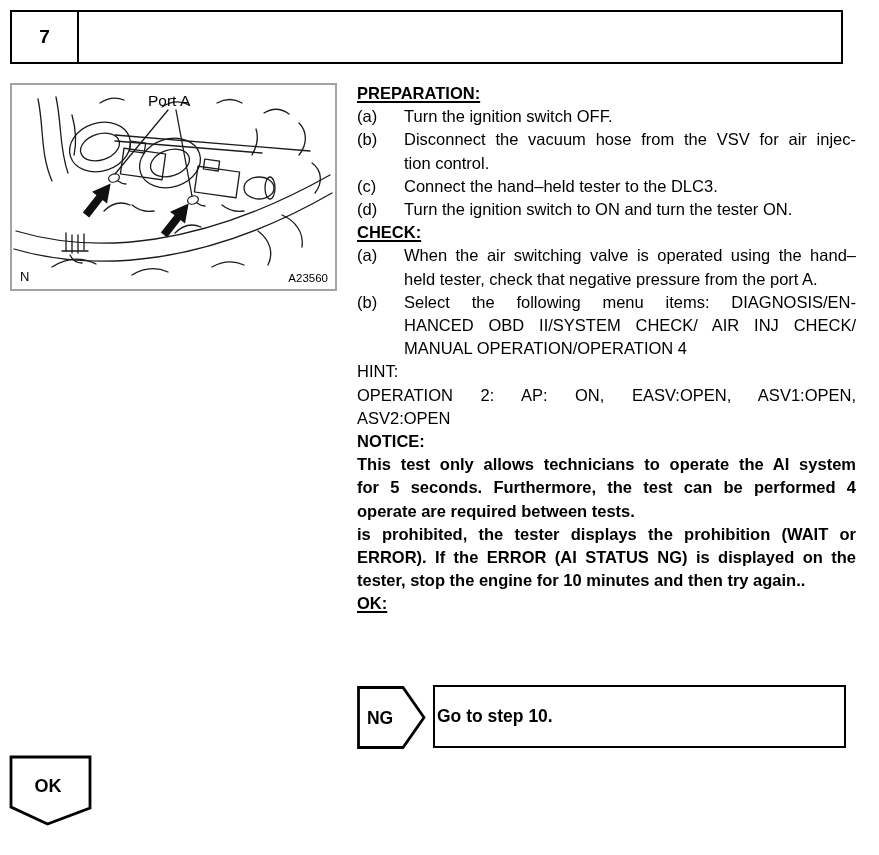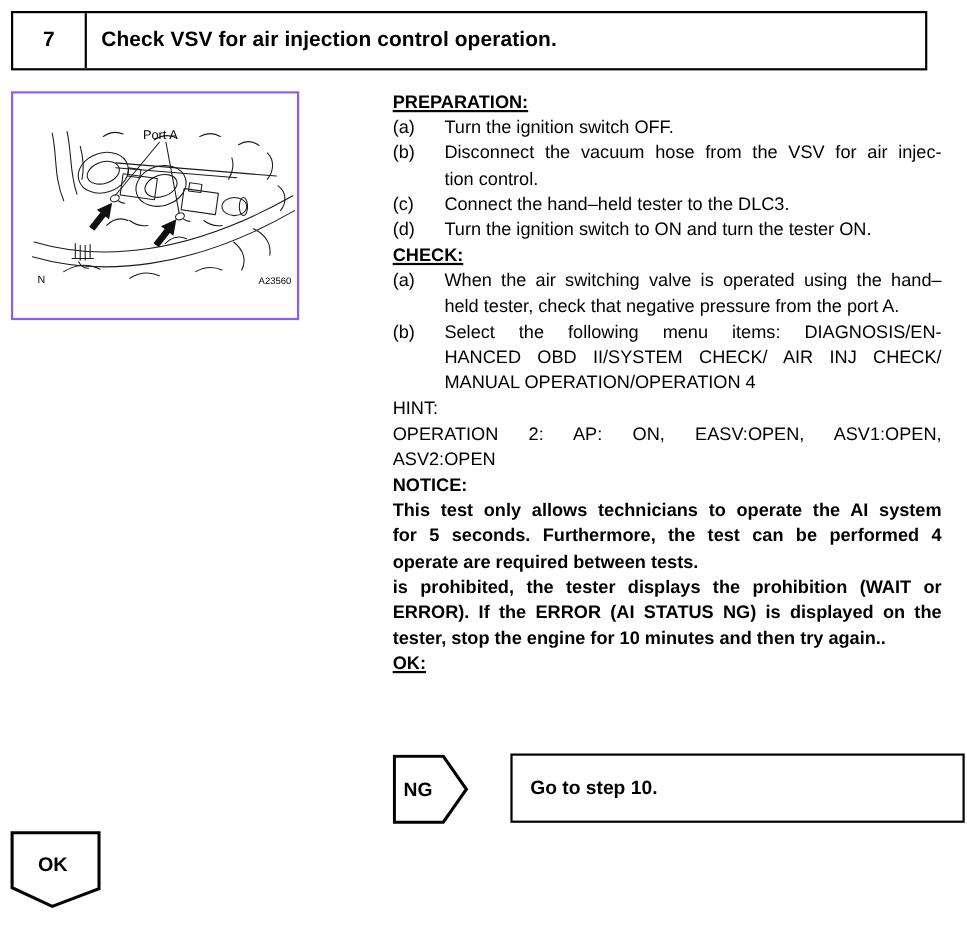--- a/index.html
+++ b/index.html
@@ -18,22 +18,22 @@
     display:flex; align-items:center; justify-content:center;
     font-weight:bold; font-size:19px;
   }
   .step-title {
     flex:1; display:flex; align-items:center; padding-left:13px;
     font-weight:bold; font-size:19px; letter-spacing:0.1px;
   }
 
   
   .figure {
-    position:absolute; left:10px; top:83px; width:262px; height:208px;
-    border:2px solid #8b5cf6; box-sizing:border-box; background:#fff;padding-left:16px;
+    position:absolute; left:10px; top:83px; width:327px; height:208px;
+    border:2px solid #a3a3a3; box-sizing:border-box; background:#fff;
   }
   .figart { width:100%; height:100%; display:block; }
   .figart .ln { fill:none; stroke:#1b1b1b; stroke-width:1.3; stroke-linecap:round; stroke-linejoin:round; }
   .figart .thick { fill:#101010; stroke:none; }
   .figart text { fill:#000; font-family:"Liberation Sans", sans-serif; }
   .fig-port { font-size:15.5px; }
   .fig-n { font-size:13px; }
   .fig-code { font-size:11.5px; }
 
   
@@ -51,37 +51,36 @@
   .lines .jline:last-child { text-align-last:left; }
   .result { padding-left:46px; font-weight:bold; }
 
   
   .ng-shape { position:absolute; left:357px; top:686px; width:70px; height:64px; }
   .ng-shape polygon { fill:#fff; stroke:#000; stroke-width:2.8; }
   .ng-shape text { font-weight:bold; font-size:17.5px; font-family:"Liberation Sans", sans-serif; }
   .ng-box {
     position:absolute; left:433px; top:685px; width:413px; height:63px;
     border:2.5px solid #000; box-sizing:border-box; background:#fff;
-    display:flex; align-items:center; padding-left:16px;
-    font-weight:bold; font-size:17.5px;margin-left:31px;
+    display:flex; align-items:center; padding-left:2px;
+    font-weight:bold; font-size:17.5px;
   }
 
   
   .ok-shape { position:absolute; left:9px; top:755px; width:85px; height:73px; }
   .ok-shape polygon { fill:#fff; stroke:#000; stroke-width:2.8; }
   .ok-shape text { font-weight:bold; font-size:18px; font-family:"Liberation Sans", sans-serif; }
 </style>
 </head>
 <body>
 
 <div class="page">
 
   <div class="step-header">
     <div class="step-num">7</div>
-    <div class="step-title">Check VSV for air injection control operation.</div>
   </div>
 
   <div class="figure">
     <svg class="figart" viewBox="0 0 323 204">
 
       <g class="ln">
         <path d="M26,14 C32,42 28,68 40,96"></path>
         <path d="M44,12 C50,40 47,62 56,88"></path>
         <path d="M60,30 q6,22 2,40"></path>
         <path d="M88,18 q12,-8 24,-3"></path>

